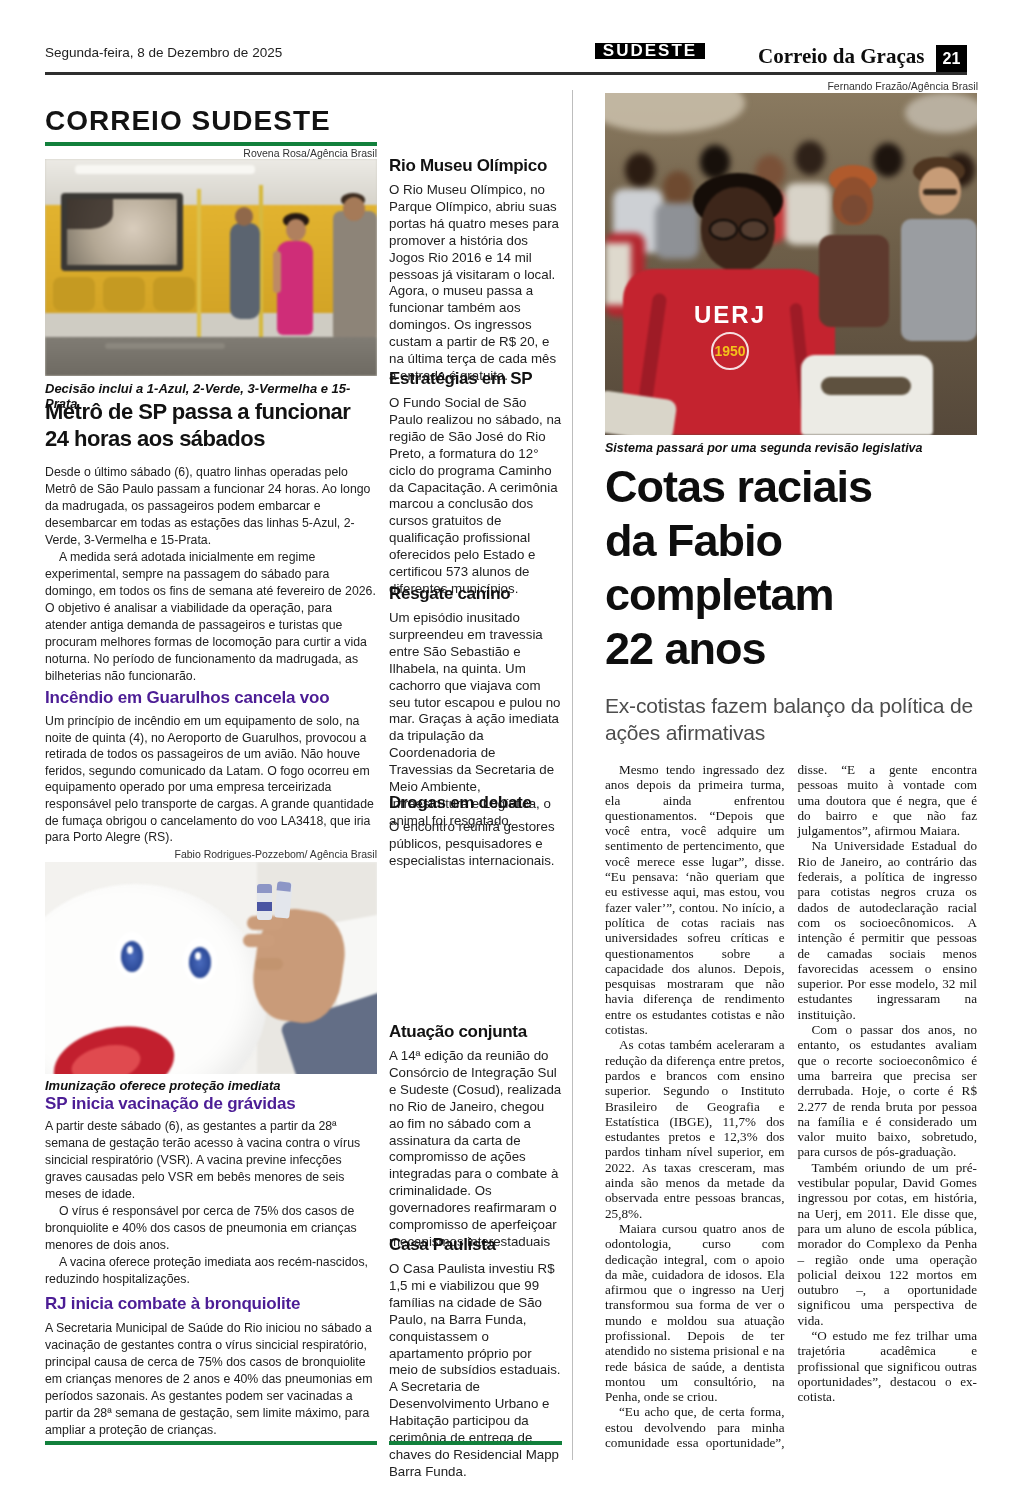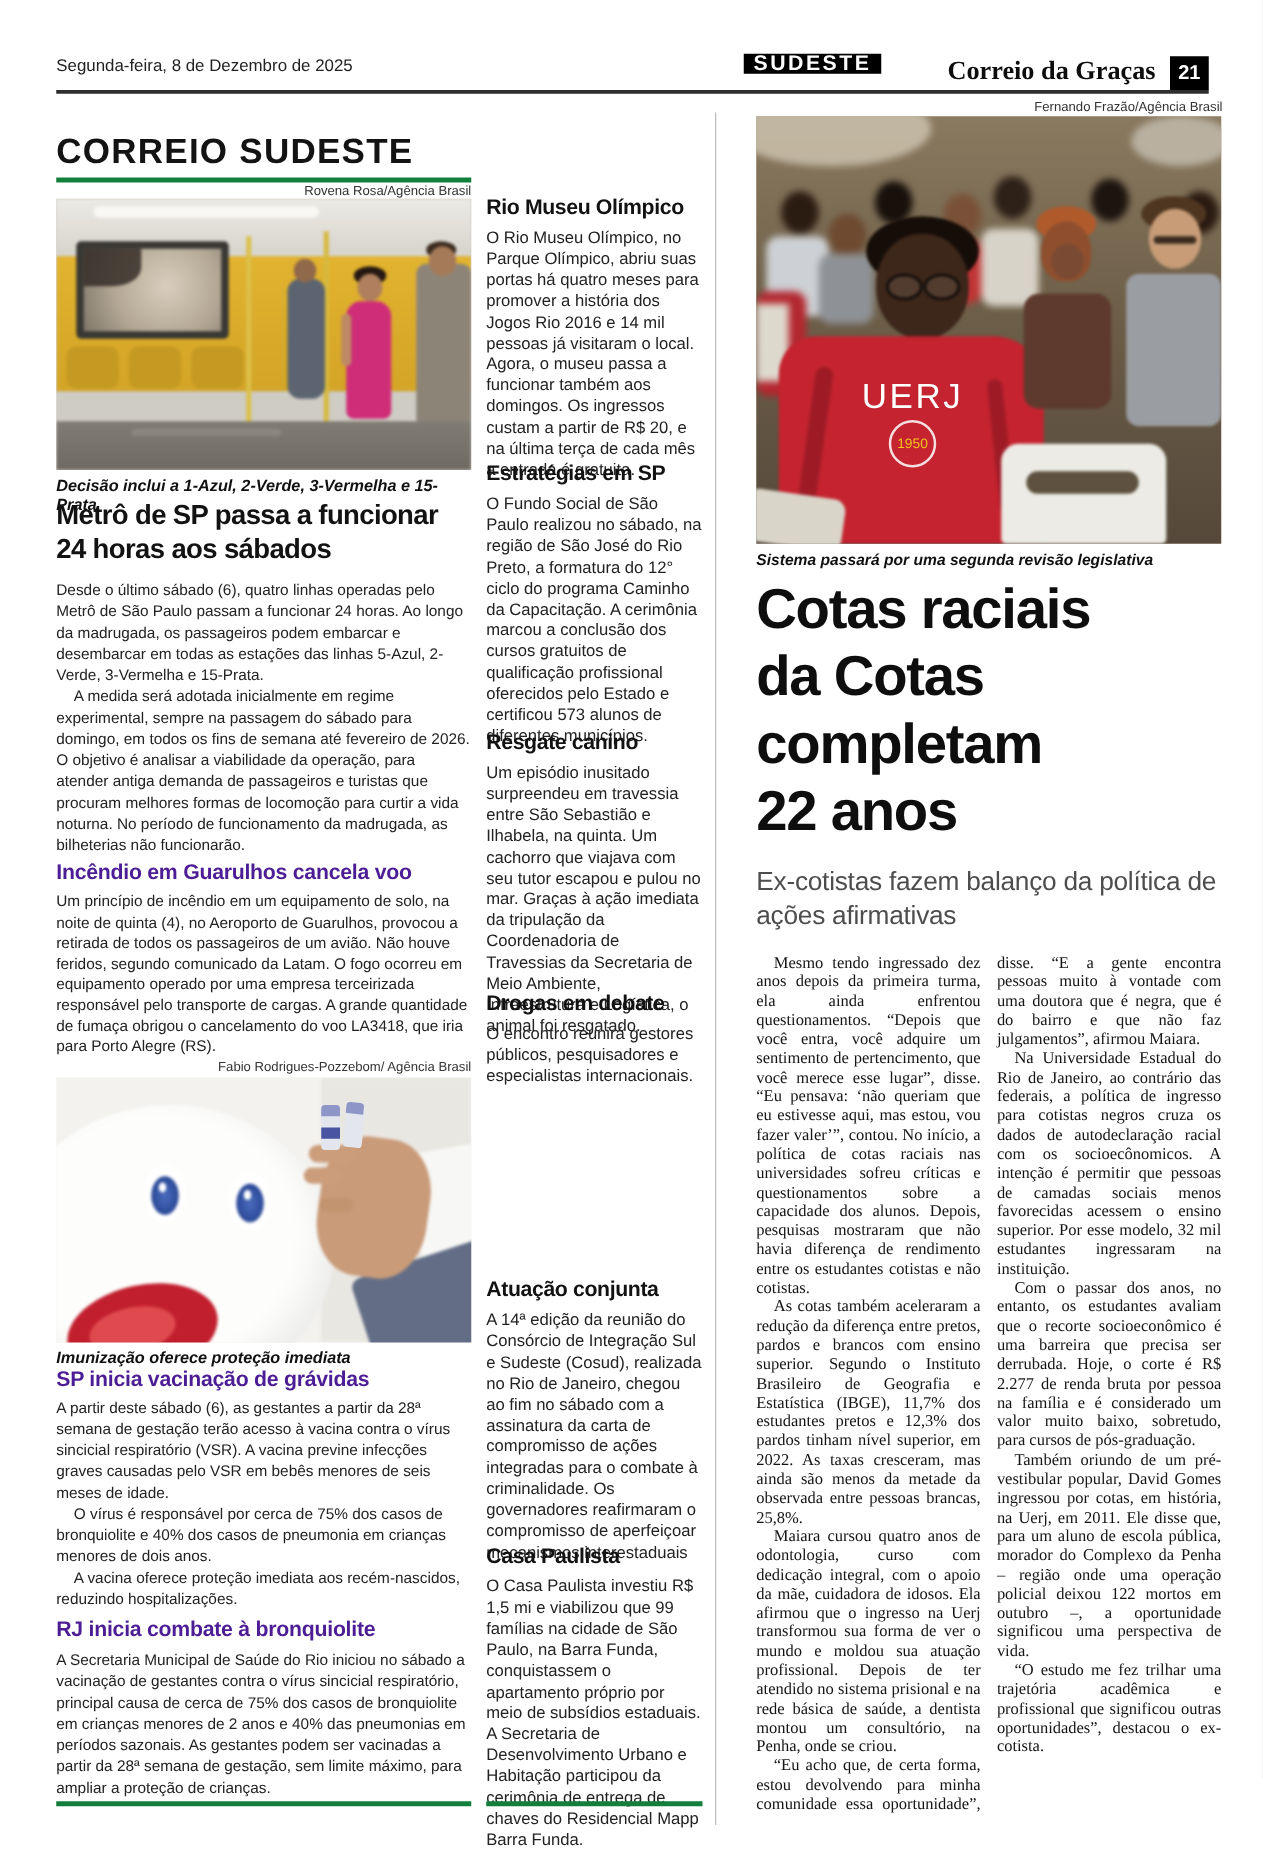--- a/index.html
+++ b/index.html
@@ -60,24 +60,24 @@
   #subheadline{left:605px;top:692px;width:372px;font-size:21px;line-height:27px;color:#4d4d4d;letter-spacing:-0.2px;}
   #serif-body{left:605px;top:762px;width:372px;height:690px;column-count:2;column-gap:13px;column-fill:auto;
               font-family:"Liberation Serif",serif;font-size:13.2px;line-height:15.3px;
               text-align:justify;color:#141414;overflow:hidden;}
   #serif-body p{margin:0;text-indent:14px;}
   
   .blob{position:absolute;}
   .blur1{position:absolute;inset:0;filter:blur(1.3px);}
   .blur3{position:absolute;inset:0;filter:blur(3px);}
   #shirt-text{position:absolute;left:60px;top:208px;width:130px;text-align:center;filter:blur(0.4px);}
-  #shirt-text .uerj{color:#fff;font-weight:400;font-size:28px;letter-spacing:2px;}
+  #shirt-text .uerj{color:#fff;font-weight:700;font-size:24px;letter-spacing:2px;}
   #shirt-text .ring{width:34px;height:34px;border:2px solid rgba(255,255,255,.85);border-radius:50%;
                     margin:3px auto 0;display:flex;align-items:center;justify-content:center;}
-  #shirt-text .y1950{color:#f3c21b;font-weight:400;font-size:11px;}
+  #shirt-text .y1950{color:#f3c21b;font-weight:700;font-size:14px;}
 </style>
 </head>
 <body>
 
 <div id="page">
 
   <div class="abs" id="date-line">Segunda-feira, 8 de Dezembro de 2025</div>
   <div class="abs" id="sudeste-box">SUDESTE</div>
   <div class="abs" id="masthead">Correio da Graças</div>
   <div class="abs" id="pagenum-box">21</div>
@@ -243,21 +243,21 @@
       <div class="ring">
         <span class="y1950">1950</span>
       </div>
     </div>
   </div>
 
   <div class="abs caption" id="caption3">Sistema passará por uma segunda revisão legislativa</div>
 
   <div class="abs" id="headline-right">
     <div>Cotas raciais</div>
-    <div>da Cotas</div>
+    <div>da Fabio</div>
     <div>completam</div>
     <div>22 anos</div>
   </div>
   <div class="abs" id="subheadline">Ex-cotistas fazem balanço da política de ações afirmativas</div>
 
   <div class="abs" id="serif-body" lang="pt-BR">
     <p>Mesmo tendo ingressado dez anos depois da primeira turma, ela ainda enfrentou questionamentos. “Depois que você entra, você adquire um sentimento de pertencimento, que você merece esse lugar”, disse. “Eu pensava: ‘não queriam que eu estivesse aqui, mas estou, vou fazer valer’”, contou. No início, a política de cotas raciais nas universidades sofreu críticas e questionamentos sobre a capacidade dos alunos. Depois, pesquisas mostraram que não havia diferença de rendimento entre os estudantes cotistas e não cotistas.</p>
     <p>As cotas também aceleraram a redução da diferença entre pretos, pardos e brancos com ensino superior. Segundo o Instituto Brasileiro de Geografia e Estatística (IBGE), 11,7% dos estudantes pretos e 12,3% dos pardos tinham nível superior, em 2022. As taxas cresceram, mas ainda são menos da metade da observada entre pessoas brancas, 25,8%.</p>
     <p>Maiara cursou quatro anos de odontologia, curso com dedicação integral, com o apoio da mãe, cuidadora de idosos. Ela afirmou que o ingresso na Uerj transformou sua forma de ver o mundo e moldou sua atuação profissional. Depois de ter atendido no sistema prisional e na rede básica de saúde, a dentista montou um consultório, na Penha, onde se criou.</p>
     <p>“Eu acho que, de certa forma, estou devolvendo para minha comunidade essa oportunidade”, disse. “E a gente encontra pessoas muito à vontade com uma doutora que é negra, que é do bairro e que não faz julgamentos”, afirmou Maiara.</p>

